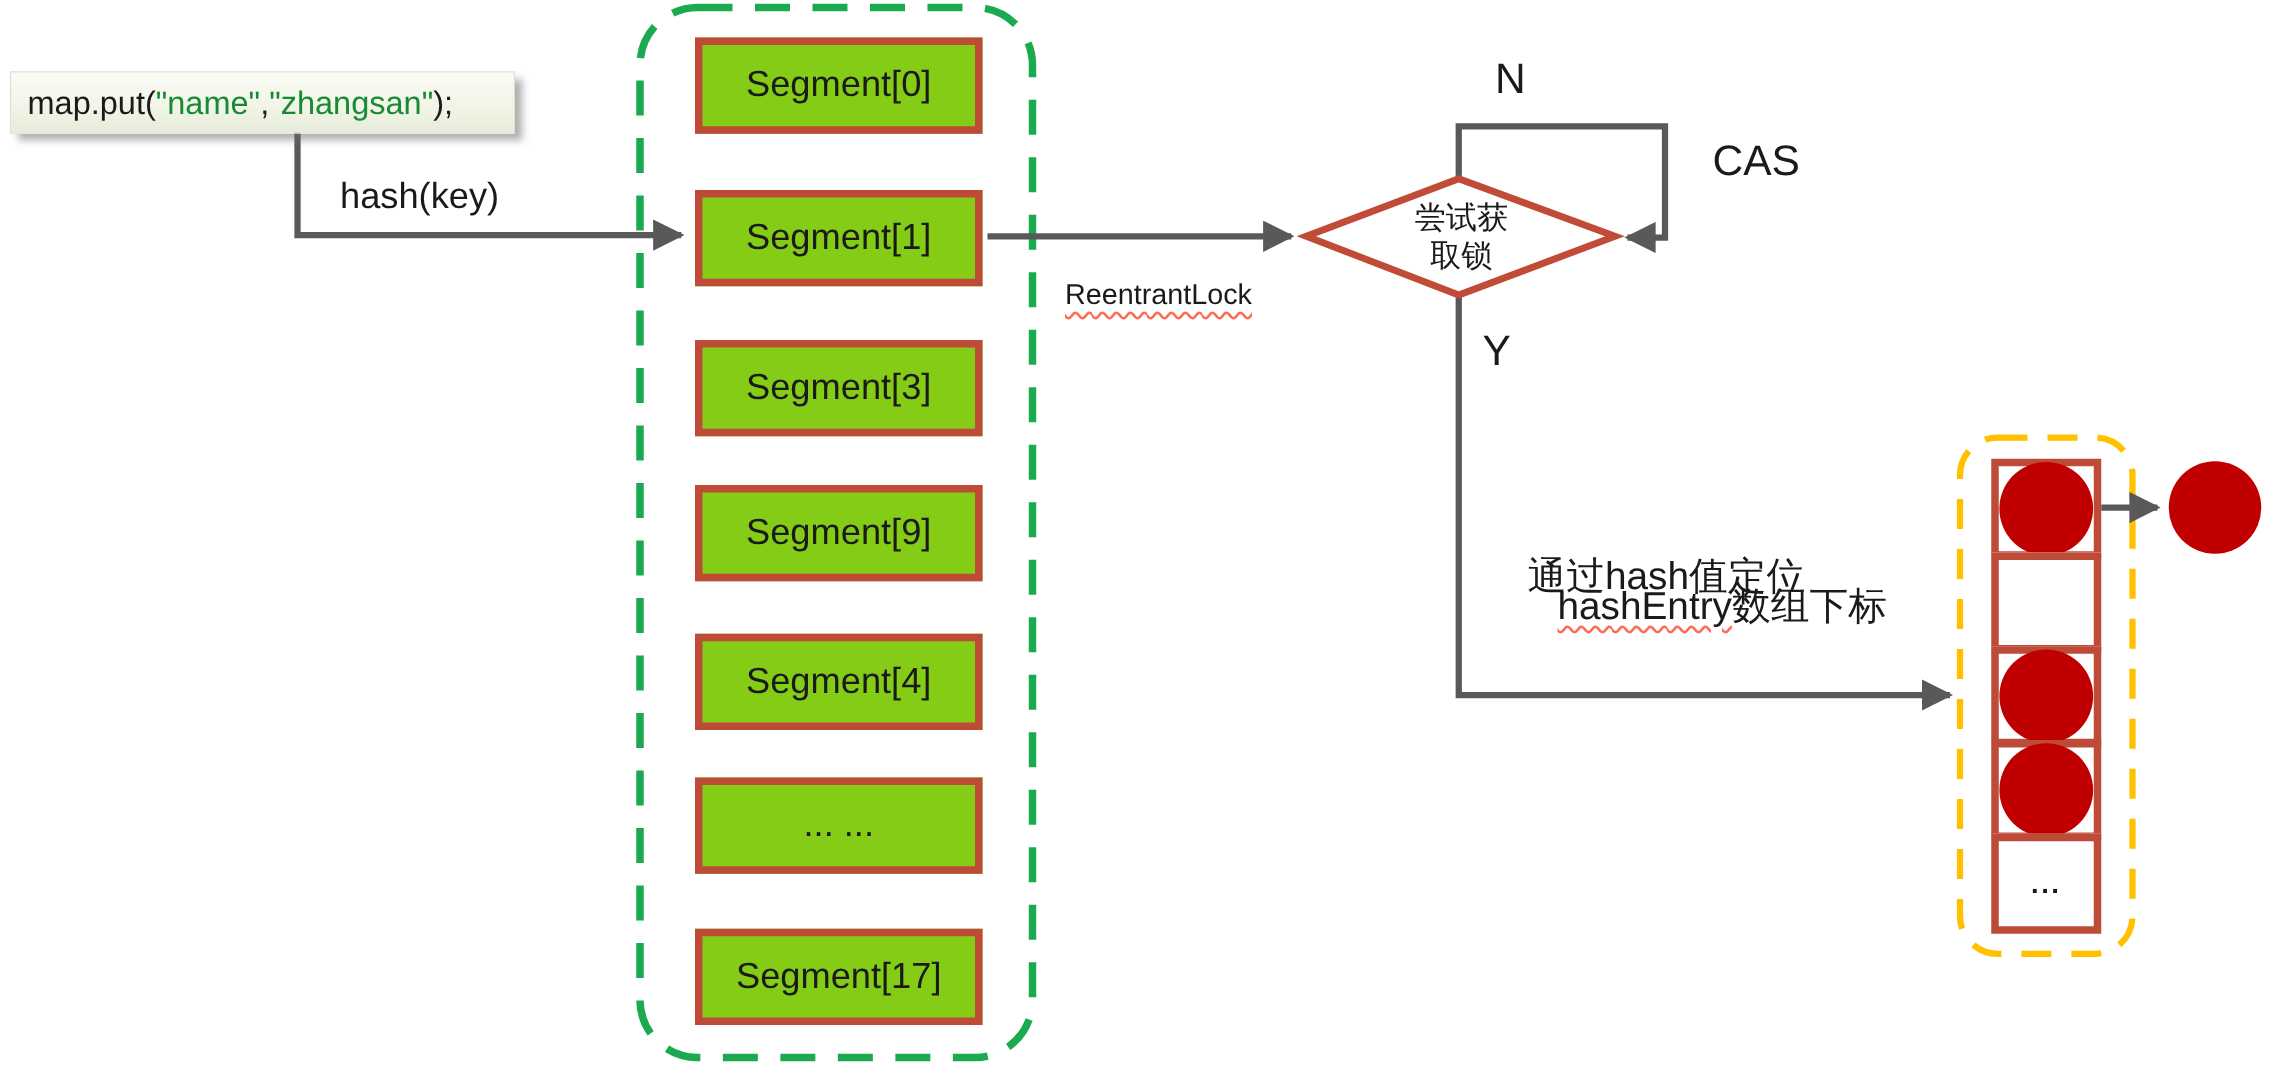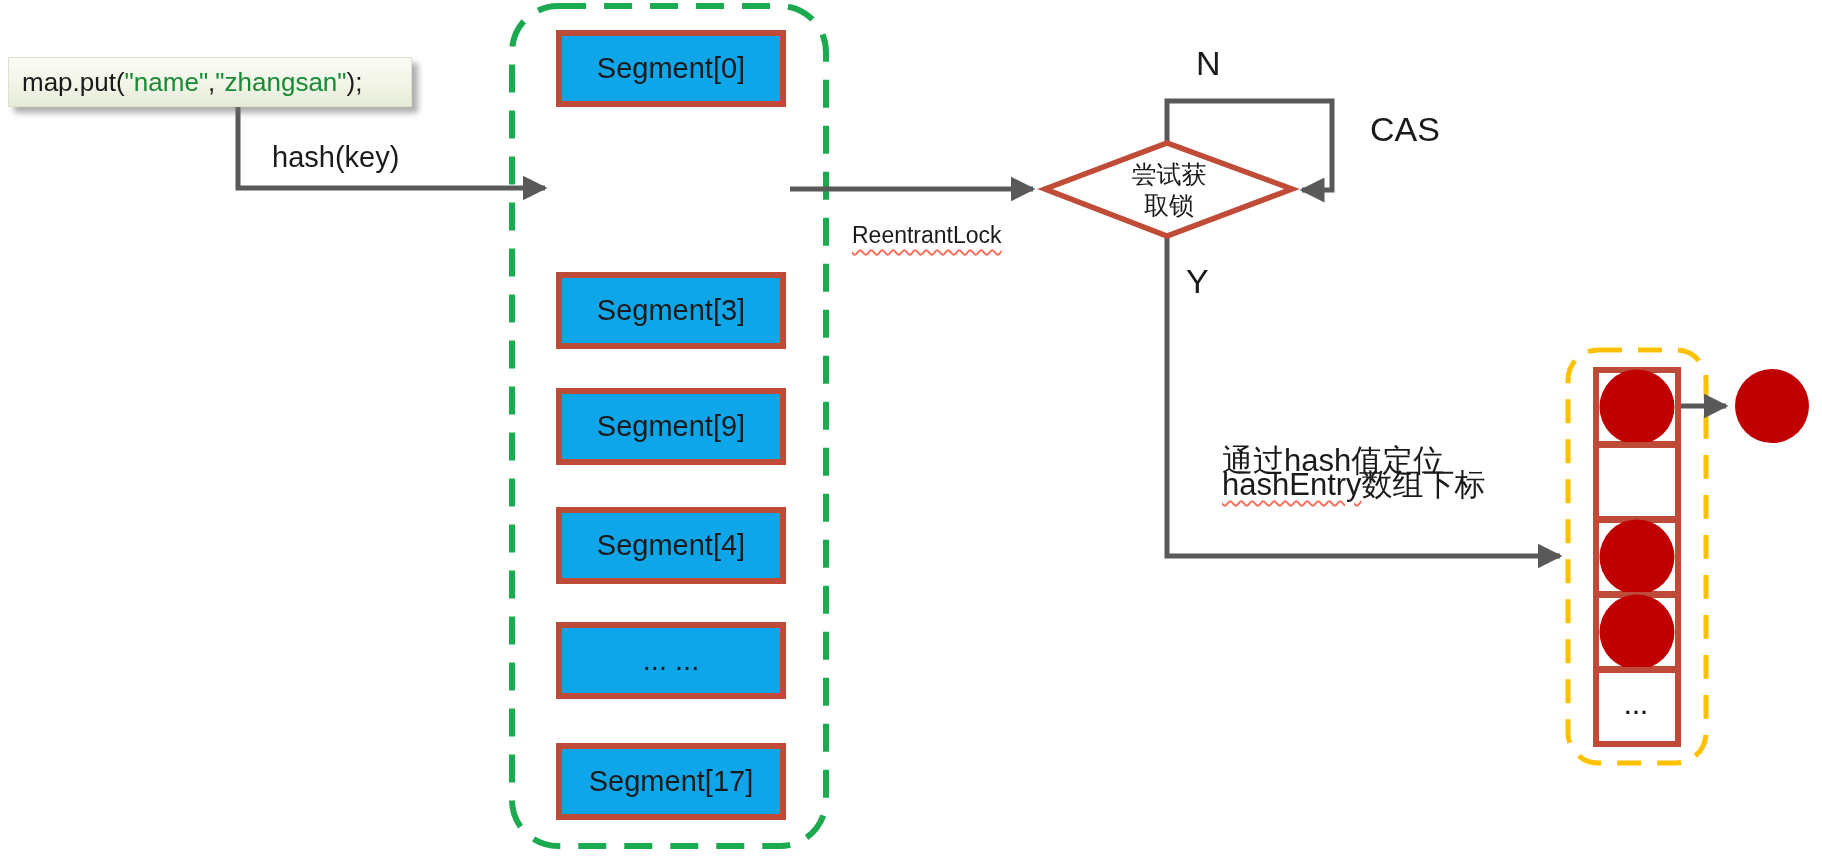--- a/index.html
+++ b/index.html
@@ -25,27 +25,27 @@
   .lbl-reentrant{
     left:852px;top:222px;font-size:23px;
     text-decoration:underline wavy #ff6a55 1.5px;text-underline-offset:6px;
   }
   .lbl-n{left:1196px;top:44px;font-size:34px;}
   .lbl-cas{left:1370px;top:110px;font-size:34px;}
   .lbl-y{left:1186px;top:262px;font-size:34px;}
   .lbl-locate1{left:1222px;top:410px;font-size:31px;margin-top:30px;}
   .lbl-locate2{left:1222px;top:464px;font-size:31px;}
   .wavy{
-    text-decoration:underline wavy #ff6a55 1.5px;text-underline-offset:5px;
+    text-decoration:underline wavy #ff6a55 1.5px;text-underline-offset:5px;margin-left:24px;
   }
 
   
   .segment-box{
     left:556px;width:230px;height:77px;box-sizing:border-box;
-    border:6px solid #bd4b38;background:#0ea5e9;
+    border:6px solid #bd4b38;background:#84cc16;
     display:flex;align-items:center;justify-content:center;
     font-size:29px;
   }
 
   
   .diamond-text{
     left:1045px;top:146px;width:248px;height:88px;
     display:flex;flex-direction:column;justify-content:center;
     font-size:25px;line-height:31px;text-align:center;
   }
@@ -102,20 +102,21 @@
   <div class="abs plain-label lbl-reentrant">ReentrantLock</div>
   <div class="abs plain-label lbl-n">N</div>
   <div class="abs plain-label lbl-cas">CAS</div>
   <div class="abs plain-label lbl-y">Y</div>
   <div class="abs plain-label lbl-locate1">通过hash值定位</div>
   <div class="abs plain-label lbl-locate2">
     <span class="wavy">hashEntry</span><span>数组下标</span>
   </div>
 
   <div class="abs segment-box" style="top:30px">Segment[0]</div>
+  <div class="abs segment-box" style="top:152px">Segment[1]</div>
   <div class="abs segment-box" style="top:272px">Segment[3]</div>
   <div class="abs segment-box" style="top:388px">Segment[9]</div>
   <div class="abs segment-box" style="top:507px">Segment[4]</div>
   <div class="abs segment-box" style="top:622px">... ...</div>
   <div class="abs segment-box" style="top:743px">Segment[17]</div>
 
   <div class="abs diamond-text">
     <div>尝试获</div>
     <div>取锁</div>
   </div>

